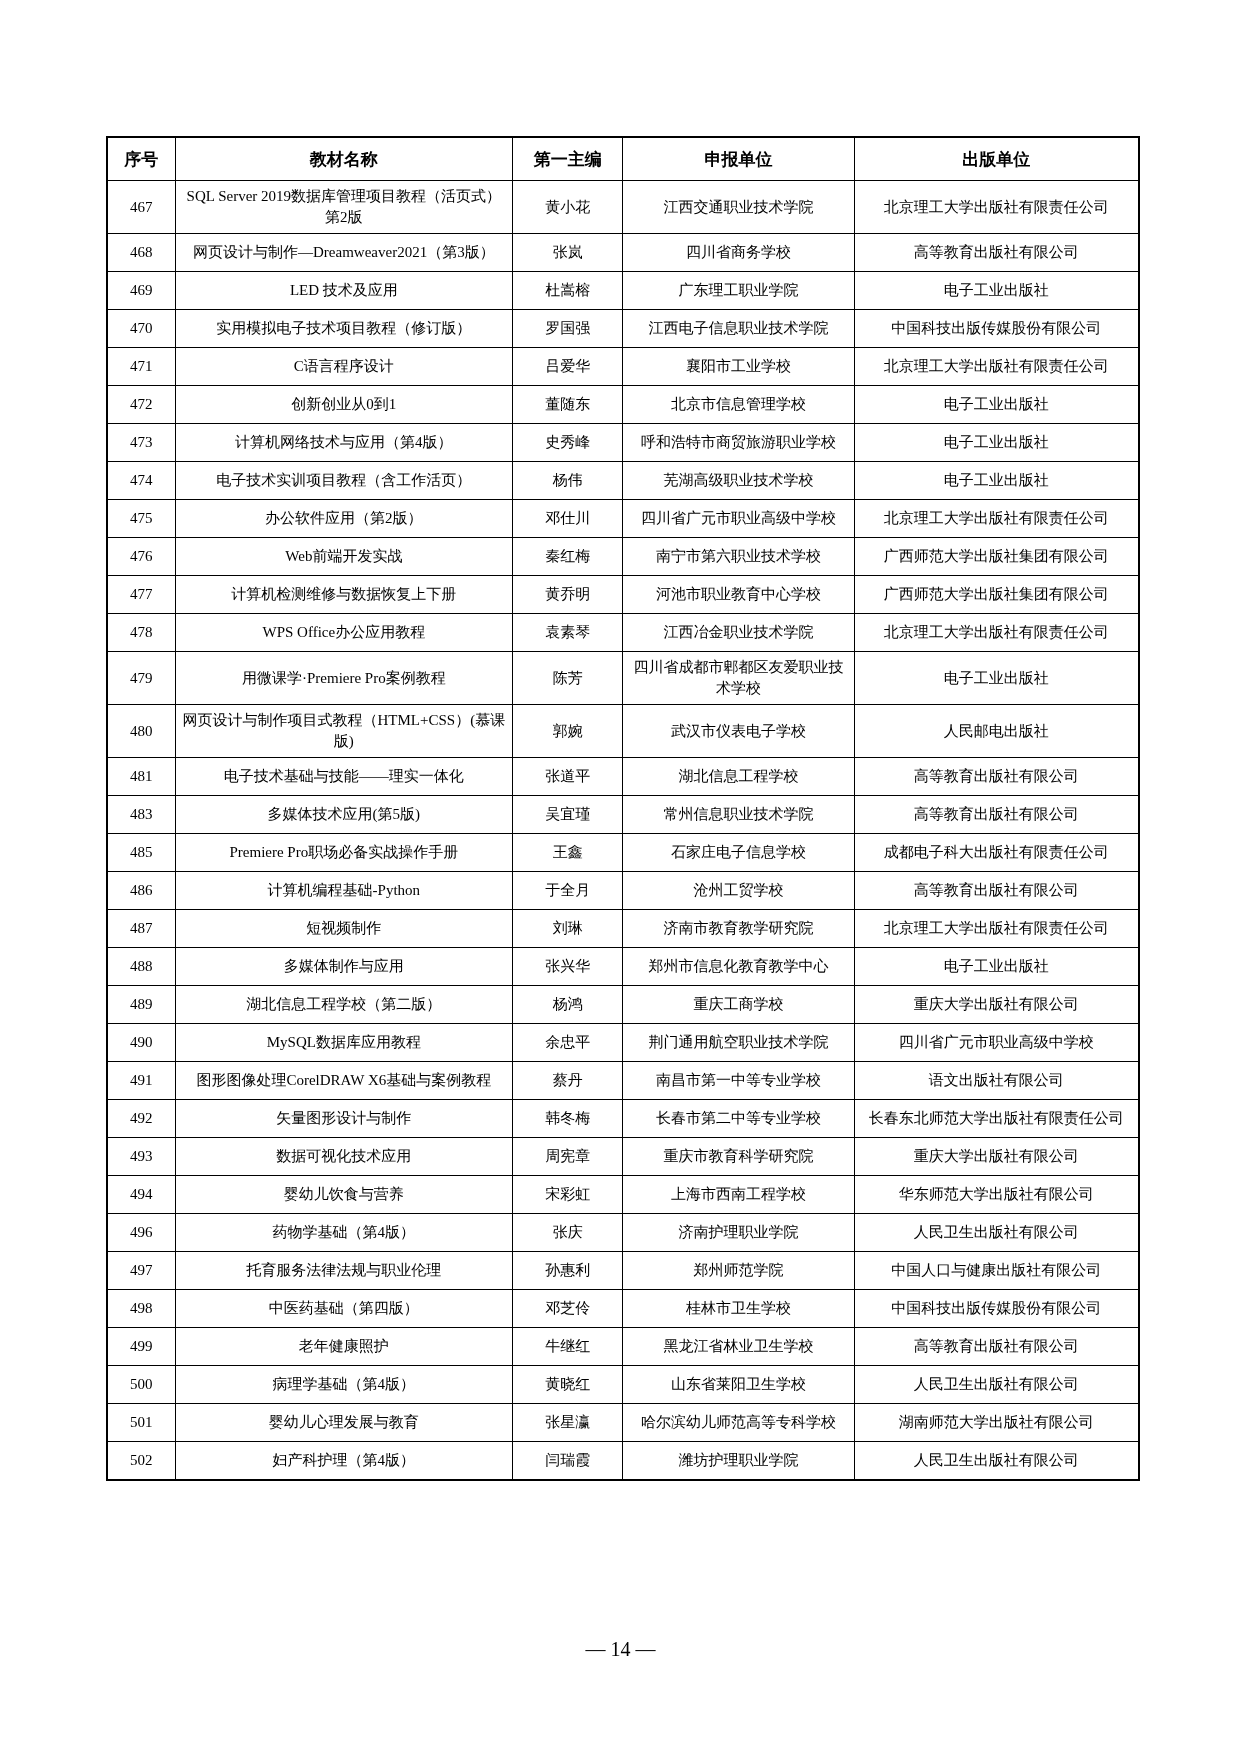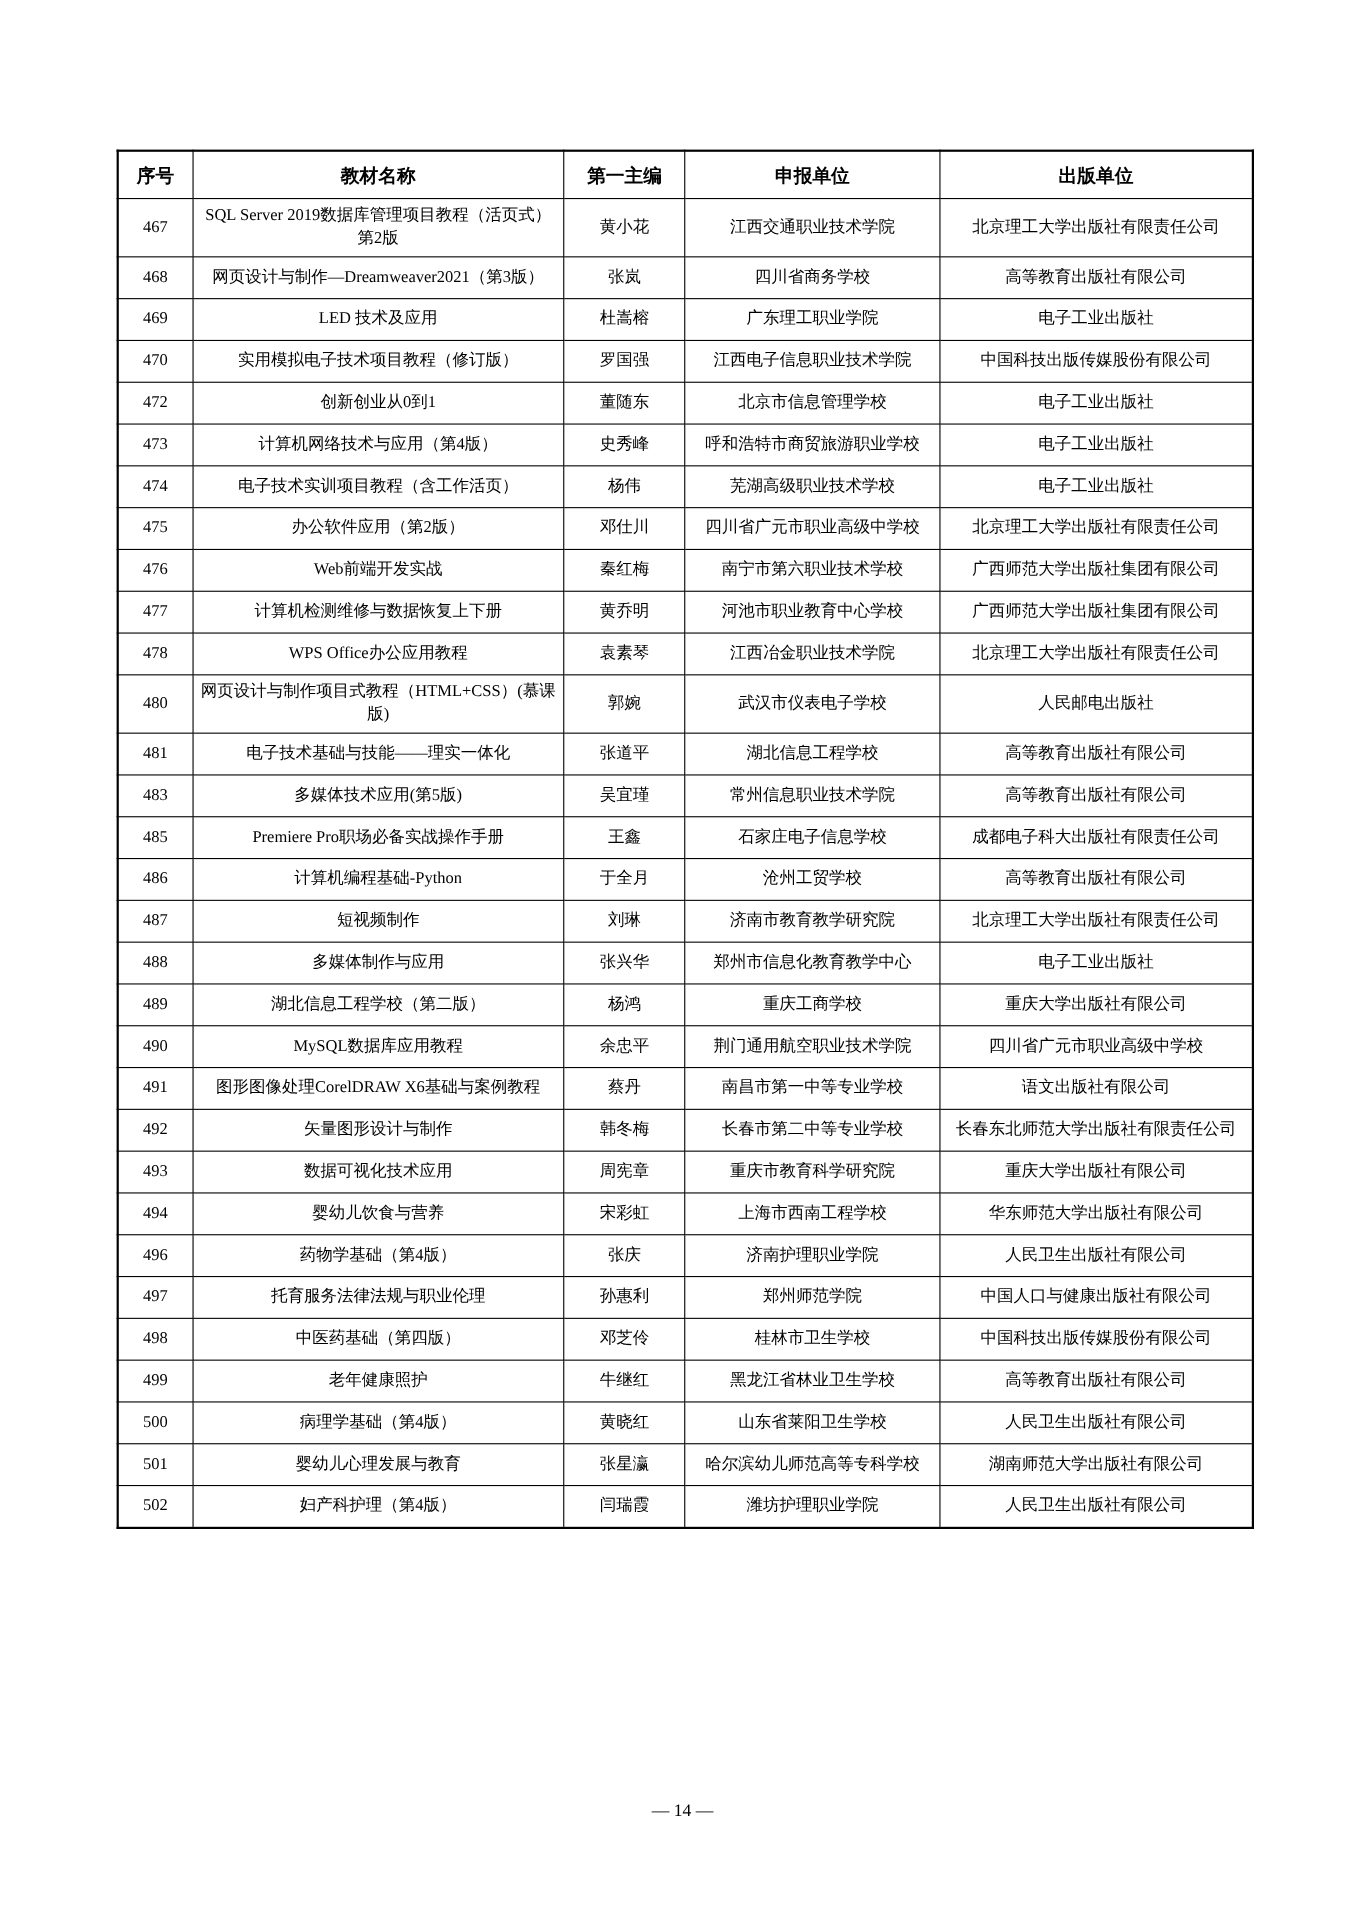--- a/index.html
+++ b/index.html
@@ -30,21 +30,21 @@
   .doc-table td{
     border:1px solid #000;
     font-size:15px;line-height:1.4;
     height:27px;
     text-align:center;vertical-align:middle;
     padding:5px 6px;
     word-break:break-all;
   }
   .footer{
     position:absolute;left:0;width:100%;top:1638px;
-    text-align:center;font-size:16px;
+    text-align:center;font-size:20px;
     font-family:"Liberation Serif","DejaVu Serif",serif;
   }
 </style>
 </head>
 <body>
 
 <div class="page">
   <table class="doc-table">
     <colgroup>
       <col class="c-no">
@@ -85,20 +85,27 @@
           <td>电子工业出版社</td>
         </tr>
         <tr>
           <td>470</td>
           <td>实用模拟电子技术项目教程（修订版）</td>
           <td>罗国强</td>
           <td>江西电子信息职业技术学院</td>
           <td>中国科技出版传媒股份有限公司</td>
         </tr>
         <tr>
+          <td>471</td>
+          <td>C语言程序设计</td>
+          <td>吕爱华</td>
+          <td>襄阳市工业学校</td>
+          <td>北京理工大学出版社有限责任公司</td>
+        </tr>
+        <tr>
           <td>472</td>
           <td>创新创业从0到1</td>
           <td>董随东</td>
           <td>北京市信息管理学校</td>
           <td>电子工业出版社</td>
         </tr>
         <tr>
           <td>473</td>
           <td>计算机网络技术与应用（第4版）</td>
           <td>史秀峰</td>
@@ -132,20 +139,27 @@
           <td>黄乔明</td>
           <td>河池市职业教育中心学校</td>
           <td>广西师范大学出版社集团有限公司</td>
         </tr>
         <tr>
           <td>478</td>
           <td>WPS Office办公应用教程</td>
           <td>袁素琴</td>
           <td>江西冶金职业技术学院</td>
           <td>北京理工大学出版社有限责任公司</td>
+        </tr>
+        <tr>
+          <td>479</td>
+          <td>用微课学·Premiere Pro案例教程</td>
+          <td>陈芳</td>
+          <td>四川省成都市郫都区友爱职业技术学校</td>
+          <td>电子工业出版社</td>
         </tr>
         <tr>
           <td>480</td>
           <td>网页设计与制作项目式教程（HTML+CSS）(慕课版)</td>
           <td>郭婉</td>
           <td>武汉市仪表电子学校</td>
           <td>人民邮电出版社</td>
         </tr>
         <tr>
           <td>481</td>

